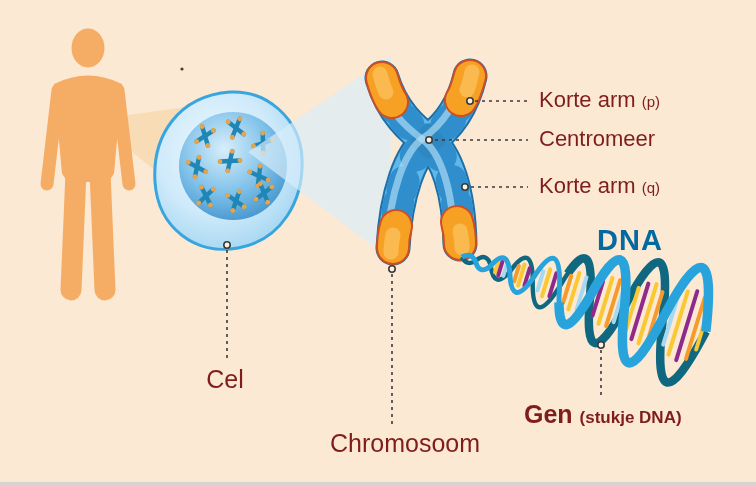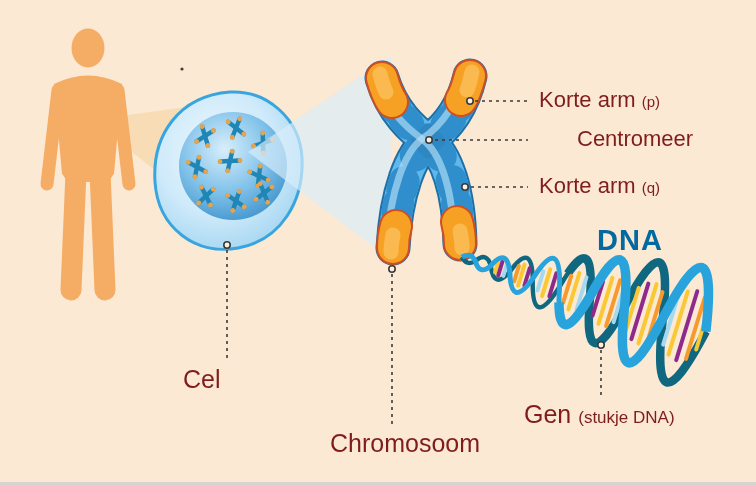--- a/index.html
+++ b/index.html
@@ -12,26 +12,26 @@
   }
   #artwork{position:absolute;left:0;top:0;}
   .label{
     position:absolute;
     color:#7f1d1d;
     white-space:nowrap;
     line-height:1.1;
   }
   .label .small{font-size:15px;}
   .lbl-korte{left:539px;top:88px;font-size:22px;}
-  .lbl-centromeer{left:539px;top:127px;font-size:22px;margin-left:38px;}
+  .lbl-centromeer{left:539px;top:127px;font-size:22px;}
   .lbl-lange{left:539px;top:174px;font-size:22px;}
   .lbl-dna{left:597px;top:225px;font-size:29px;font-weight:bold;color:#0369a1;letter-spacing:1px;}
-  .lbl-cel{left:183px;top:366px;width:84px;font-size:25px;}
+  .lbl-cel{left:183px;top:366px;width:84px;text-align:center;font-size:25px;}
   .lbl-chromosoom{left:320px;top:430px;width:170px;text-align:center;font-size:25px;}
-  .lbl-gen{left:524px;top:401px;font-size:25px;}
+  .lbl-gen{left:524px;top:401px;font-size:25px;font-weight:bold;}
   .lbl-gen .small{font-size:17px;}
   #bottom-strip{
     position:absolute;left:0;bottom:0;width:756px;height:3px;
     background:#d6d4d0;
   }
 </style>
 </head>
 <body>
 
 <div id="stage">

